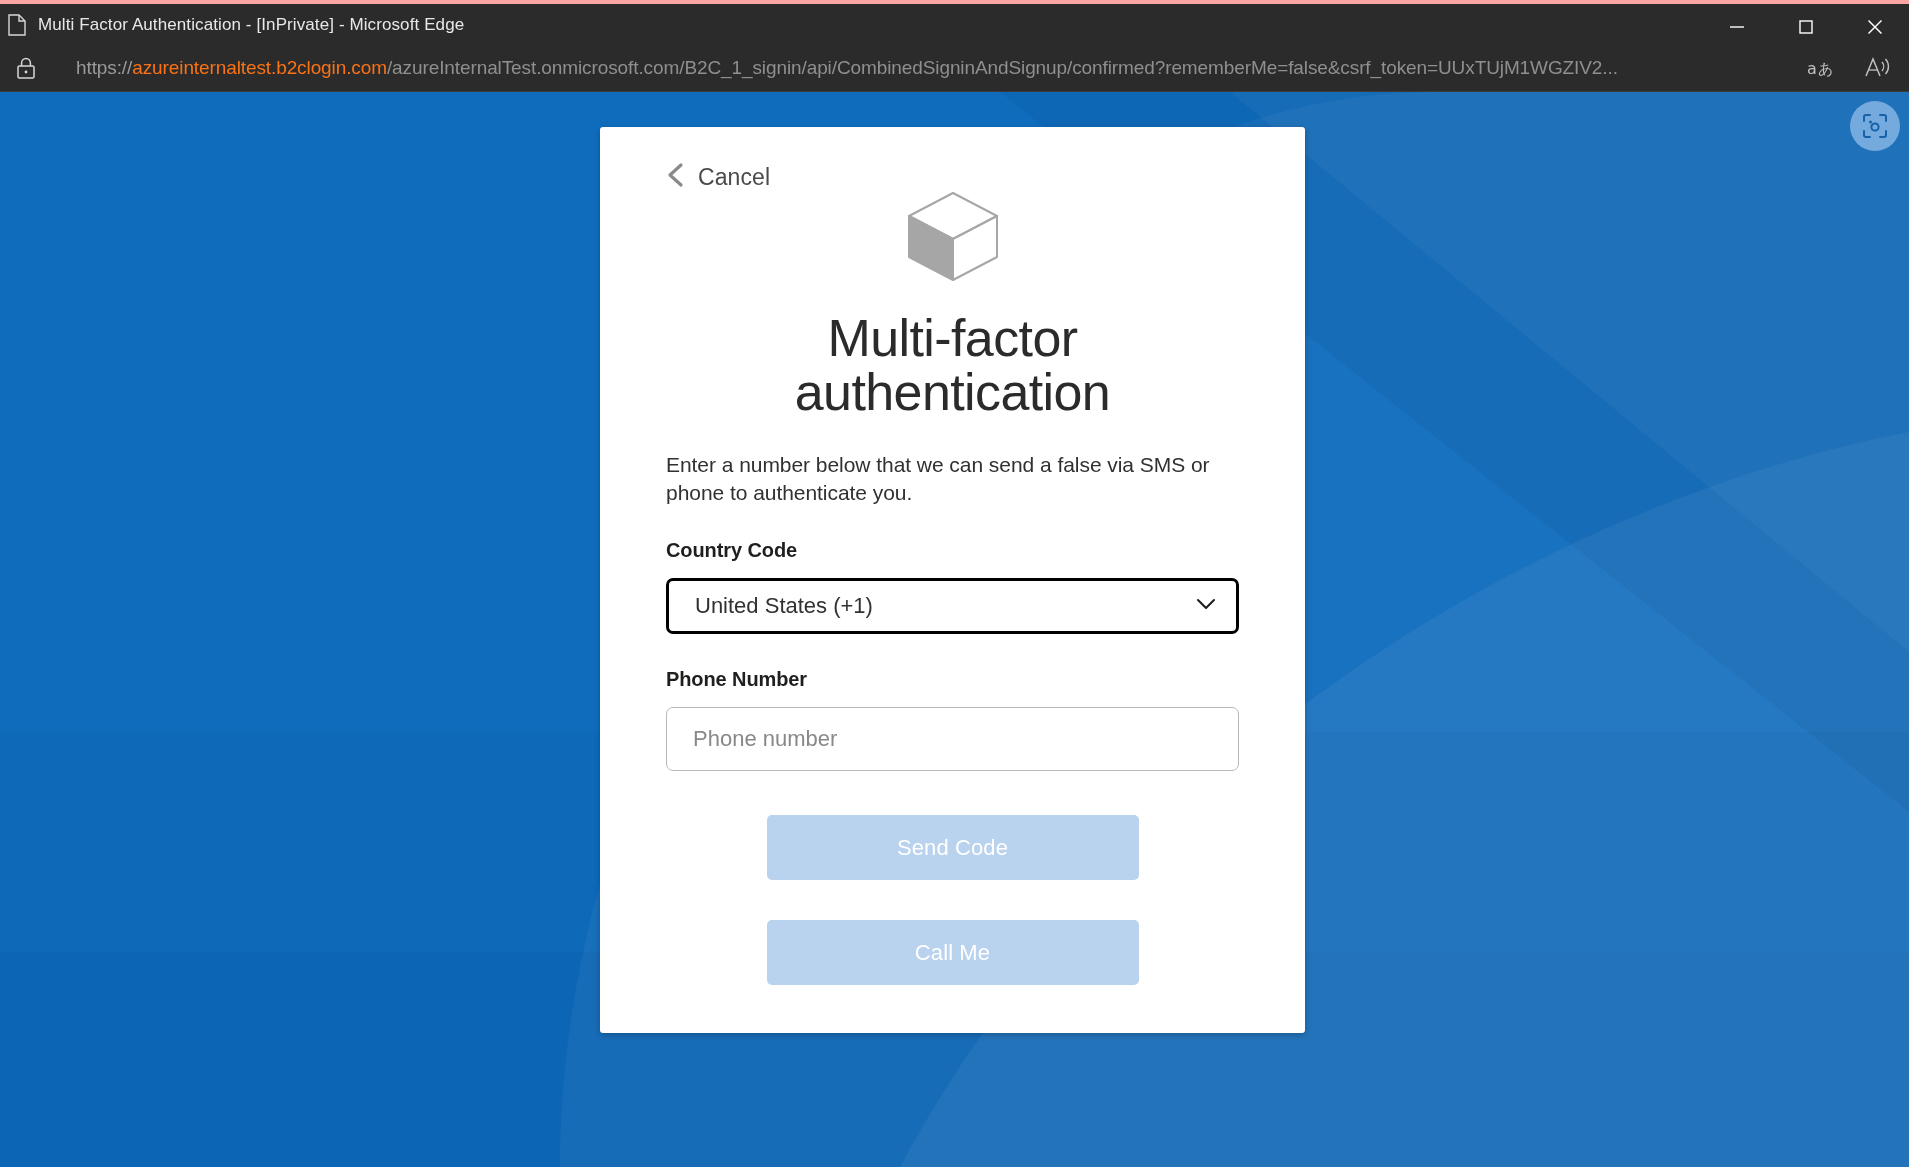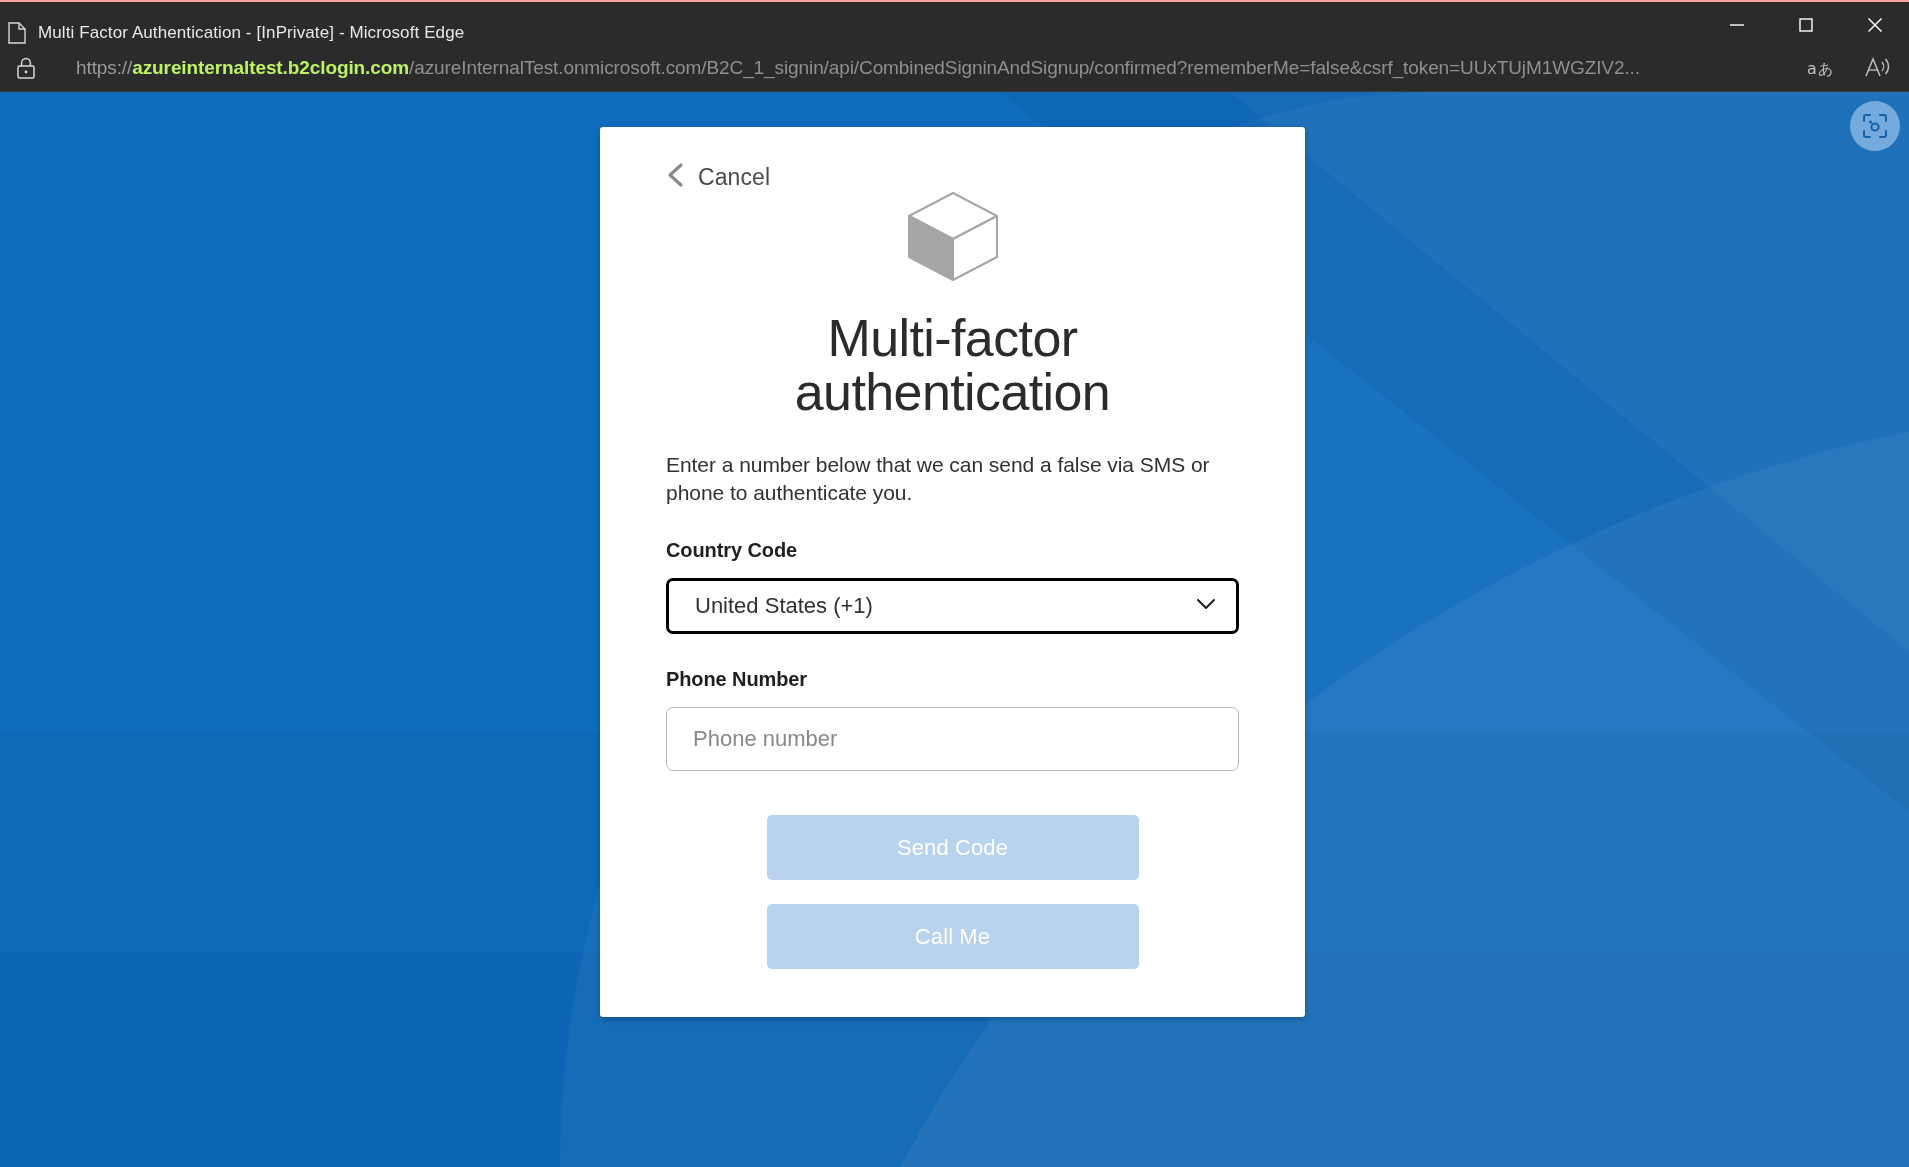--- a/index.html
+++ b/index.html
@@ -14,24 +14,24 @@
   .browser-window {
     position: relative;
     width: 1909px; height: 1167px;
     background: #202020;
     display: flex; flex-direction: column;
   }
 
   .titlebar {
     height: 45px;
     background: #2b2b2b;
-    display: flex; align-items: flex-end;
+    display: flex; align-items: center;
     flex: 0 0 45px;
     position: relative;
-    border-top: 2px solid #fca5a5;
+    border-top: 4px solid #fca5a5;
   }
   .title-left {
     display: flex; align-items: center;
     gap: 10px;
     padding-left: 6px;
   }
   .page-doc-icon {
     width: 22px; height: 24px;
     position: relative;
     flex: 0 0 22px;
@@ -72,21 +72,21 @@
     flex: 1 1 auto;
     font-size: 19px;
     color: #8f8f8f;
     white-space: nowrap;
     overflow: hidden;
     text-overflow: ellipsis;
     letter-spacing: -0.1px;
     padding-right: 10px;
   }
   .url-text .scheme { color: #9a9a9a; margin-left: 24px; }
-  .url-text .host { color: #bef264; font-weight: bold; }
+  .url-text .host { color: #f97316; font-weight: normal; }
   .url-text .rest { color: #8f8f8f; }
   .url-icon {
     width: 56px; height: 44px;
     display: flex; align-items: center; justify-content: center;
     color: #c8c8c8;
     flex: 0 0 56px;
     font-size: 20px;
   }
 
   
@@ -212,21 +212,21 @@
     color: #323130;
     font-family: "Liberation Sans", "DejaVu Sans", sans-serif;
     outline: none;
     margin-bottom: 44px;
   }
   .input-box::placeholder { color: #8a8886; }
 
   .btn-stack {
     display: flex; flex-direction: column;
     align-items: center;
-    gap: 24px;
+    gap: 40px;
   }
   .action-btn {
     width: 372px;
     height: 65px;
     border: none;
     border-radius: 5px;
     background: #b9d2ee;
     color: #ffffff;
     font-size: 22px;
     font-family: "Liberation Sans", "DejaVu Sans", sans-serif;

